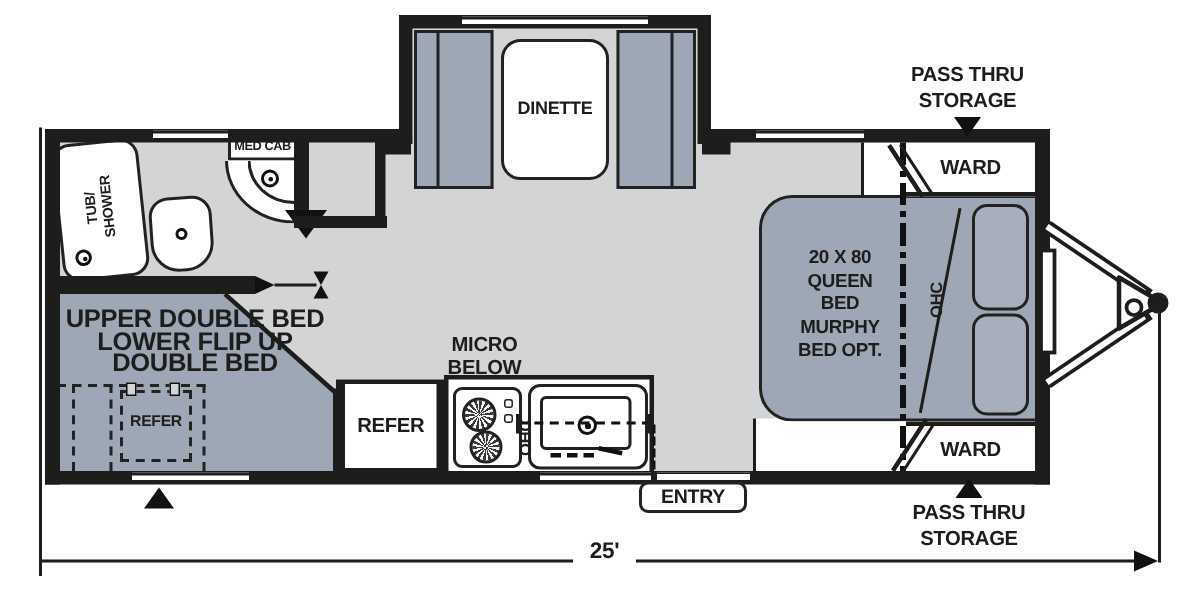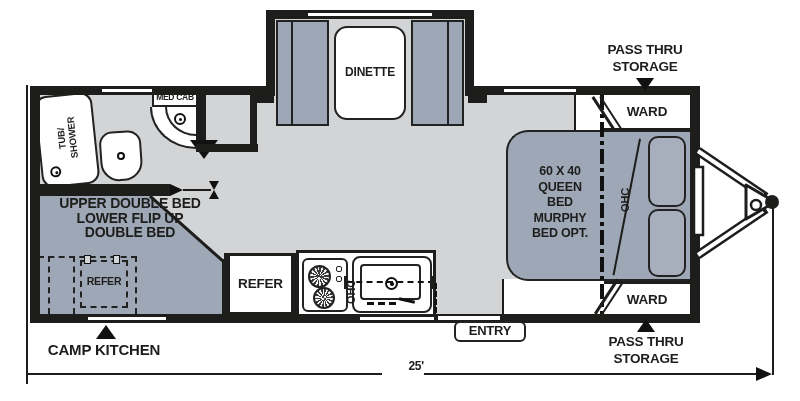--- a/index.html
+++ b/index.html
@@ -25,21 +25,21 @@
 
   <div class="abs" style="left:576px;top:95px;width:114px;height:38px;background:#fff;"></div>
   <div class="line" style="left:574px;top:95px;width:2px;height:38px;"></div>
   <div class="abs" style="left:504px;top:279px;width:100px;height:36px;background:#fff;"></div>
   <div class="line" style="left:502px;top:279px;width:2px;height:36px;"></div>
 
   <div class="abs furn" style="left:38px;top:196px;width:187px;height:118px;
               clip-path:polygon(0 0,114px 0,187px 65px,187px 118px,0 118px);"></div>
   <div class="line" style="left:151px;top:195px;width:99px;height:2.5px;transform-origin:0 0;transform:rotate(41.7deg);"></div>
   <div class="line" style="left:222px;top:259px;width:2.5px;height:56px;"></div>
-  <div class="lbl" style="left:40px;top:196px;width:180px;font-size:14px;line-height:14.5px;">UPPER DOUBLE BED
+  <div class="lbl" style="left:40px;top:206px;width:180px;font-size:17px;line-height:14.5px;">UPPER DOUBLE BED
 LOWER FLIP UP
 DOUBLE BED</div>
 
   <div class="abs" style="left:38px;top:256px;width:99px;height:58px;border:2px dashed #222;border-left:none;border-bottom:none;"></div>
   <div class="abs" style="left:48px;top:256px;width:0;height:58px;border-left:2px dashed #222;"></div>
   <div class="abs" style="left:73px;top:256px;width:0;height:58px;border-left:2px dashed #222;"></div>
   <div class="abs" style="left:80px;top:260px;width:48px;height:48px;border:2px dashed #222;"></div>
   <div class="abs" style="left:84px;top:255px;width:7px;height:9px;border:1.5px solid #111;background:#d3d4d5;"></div>
   <div class="abs" style="left:113px;top:255px;width:7px;height:9px;border:1.5px solid #111;background:#d3d4d5;"></div>
   <div class="lbl" style="left:80px;top:276px;width:48px;font-size:10.5px;">REFER</div>
@@ -103,26 +103,28 @@
     <div class="abs" style="left:35px;top:44px;width:7px;height:3px;background:#111;"></div>
     <div class="abs" style="left:45px;top:41px;width:16px;height:2.5px;background:#111;transform:rotate(12deg);"></div>
   </div>
 
   <div class="abs" style="left:346px;top:281px;width:88px;height:0;border-top:2.5px dashed #111;"></div>
   <div class="line" style="left:344px;top:276px;width:2.5px;height:13px;"></div>
   <div class="line" style="left:431px;top:276px;width:2.5px;height:13px;"></div>
   <div class="abs" style="left:435px;top:283px;width:0;height:30px;border-left:2.5px dashed #111;"></div>
   <div class="lbl" style="left:328px;top:285px;width:48px;height:14px;font-size:11px;transform:rotate(-90deg);">OHC</div>
 
+  <div class="lbl" style="left:288px;top:222px;width:70px;font-size:13.5px;line-height:15px;">MICRO
+BELOW</div>
 
   <div class="abs furn" style="left:506px;top:130px;width:186px;height:151px;border:2.5px solid #222;border-right:none;border-radius:22px 0 0 22px;"></div>
   <div class="abs" style="left:648px;top:136px;width:38px;height:71px;background:#a7afbd;border:2px solid #222;border-radius:10px;"></div>
   <div class="abs" style="left:648px;top:209px;width:38px;height:68px;background:#a7afbd;border:2px solid #222;border-radius:10px;"></div>
   <div class="line" style="left:641px;top:139px;width:139px;height:2px;transform-origin:0 0;transform:rotate(101deg);"></div>
-  <div class="lbl" style="left:508px;top:164px;width:104px;font-size:12.5px;line-height:15.5px;">60 X 40
+  <div class="lbl" style="left:508px;top:164px;width:104px;font-size:12.5px;line-height:15.5px;">20 X 80
 QUEEN
 BED
 MURPHY
 BED OPT.</div>
 
   <div class="abs" style="left:600px;top:95px;width:4px;height:220px;
               background:repeating-linear-gradient(180deg,#111 0 15px,transparent 15px 19px,#111 19px 23px,transparent 23px 27px);"></div>
   <div class="lbl" style="left:602px;top:193px;width:48px;height:14px;font-size:11px;transform:rotate(-90deg);">OHC</div>
 
   <div class="abs flexc" style="left:604px;top:95px;width:86px;height:36px;background:#fff;border-bottom:3px solid #1d1d1b;">
@@ -180,26 +182,25 @@
 
   <div class="lbl" style="left:593px;top:42px;width:104px;font-size:13.5px;line-height:16.5px;">PASS THRU
 STORAGE</div>
   <div class="abs" style="left:636px;top:78px;width:0;height:0;border-left:9px solid transparent;border-right:9px solid transparent;border-top:13px solid #111;"></div>
 
   <div class="abs" style="left:637px;top:319px;width:0;height:0;border-left:9px solid transparent;border-right:9px solid transparent;border-bottom:13px solid #111;"></div>
   <div class="lbl" style="left:594px;top:334px;width:104px;font-size:13.5px;line-height:16.5px;">PASS THRU
 STORAGE</div>
 
   <div class="abs" style="left:96px;top:325px;width:0;height:0;border-left:10px solid transparent;border-right:10px solid transparent;border-bottom:14px solid #111;"></div>
-  <div class="lbl" style="left:36px;top:342px;width:136px;font-size:15px;">CAMP KITCHEN</div>
-
-  <div class="abs flexc" style="left:454px;top:321px;width:72px;height:21px;background:#fff;border:2.5px solid #222;border-radius:6px;">
+
+  <div class="abs flexc" style="left:426px;top:321px;width:72px;height:21px;background:#fff;border:2.5px solid #222;border-radius:6px;">
     <div class="lbl" style="position:static;font-size:13px;">ENTRY</div>
   </div>
 
   <div class="line" style="left:26px;top:85px;width:2px;height:299px;"></div>
   <div class="line" style="left:772px;top:207px;width:2px;height:168px;"></div>
   <div class="line" style="left:26px;top:373px;width:356px;height:2px;"></div>
-  <div class="lbl" style="left:382px;top:360px;width:42px;font-size:12px;text-align:right;">25'</div>
+  <div class="lbl" style="left:382px;top:360px;width:42px;font-size:15px;">25'</div>
   <div class="line" style="left:424px;top:373px;width:332px;height:2px;"></div>
   <div class="abs" style="left:756px;top:367px;width:0;height:0;border-top:7px solid transparent;border-bottom:7px solid transparent;border-left:16px solid #111;"></div>
 
 </div>
 
 </body></html>

